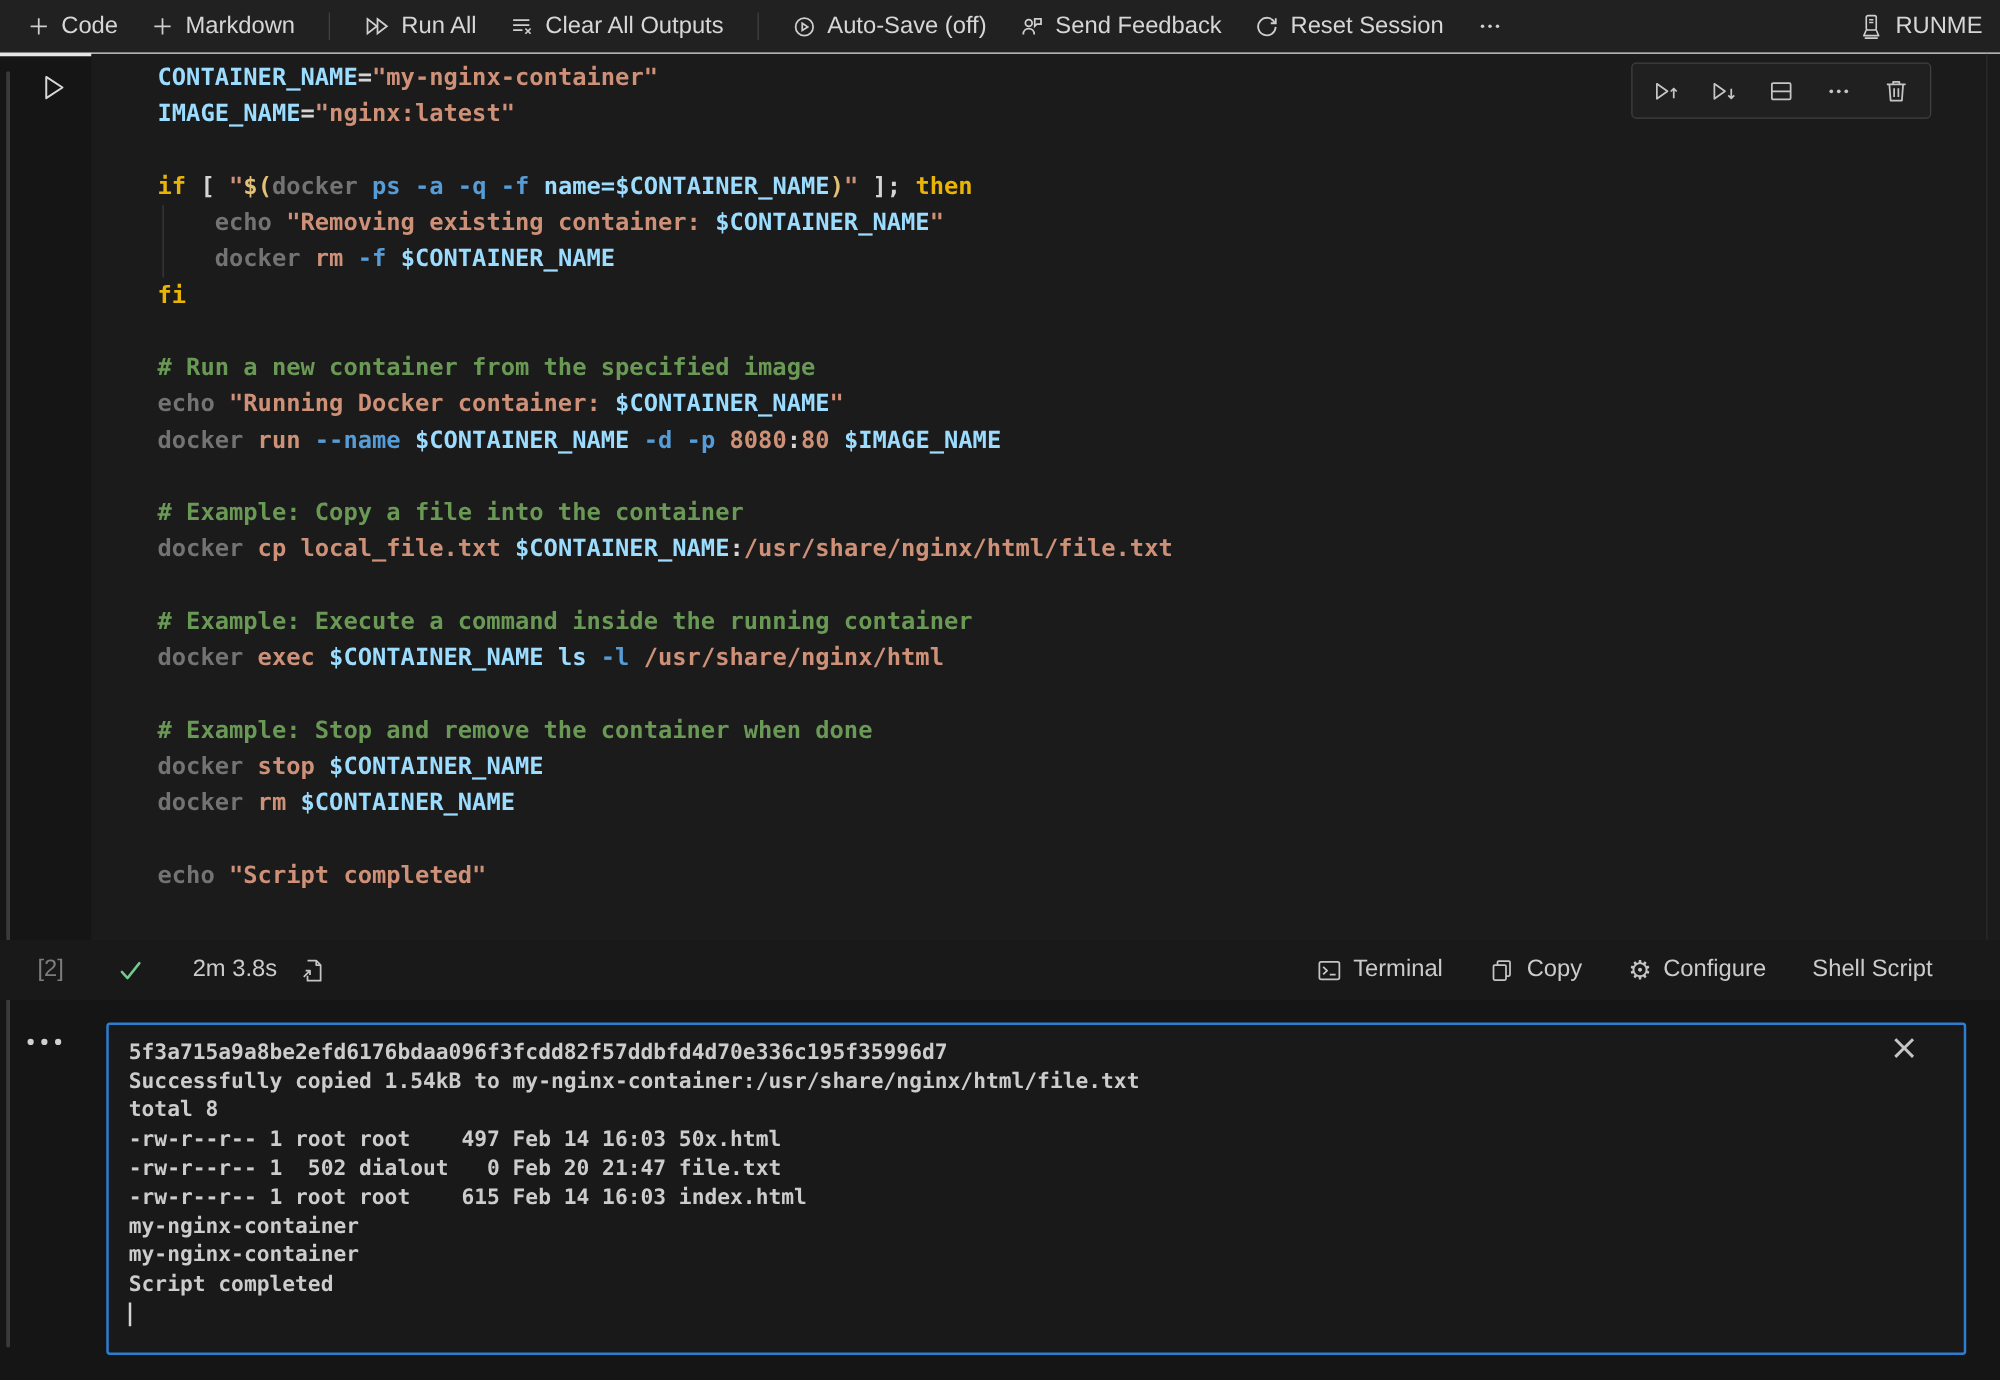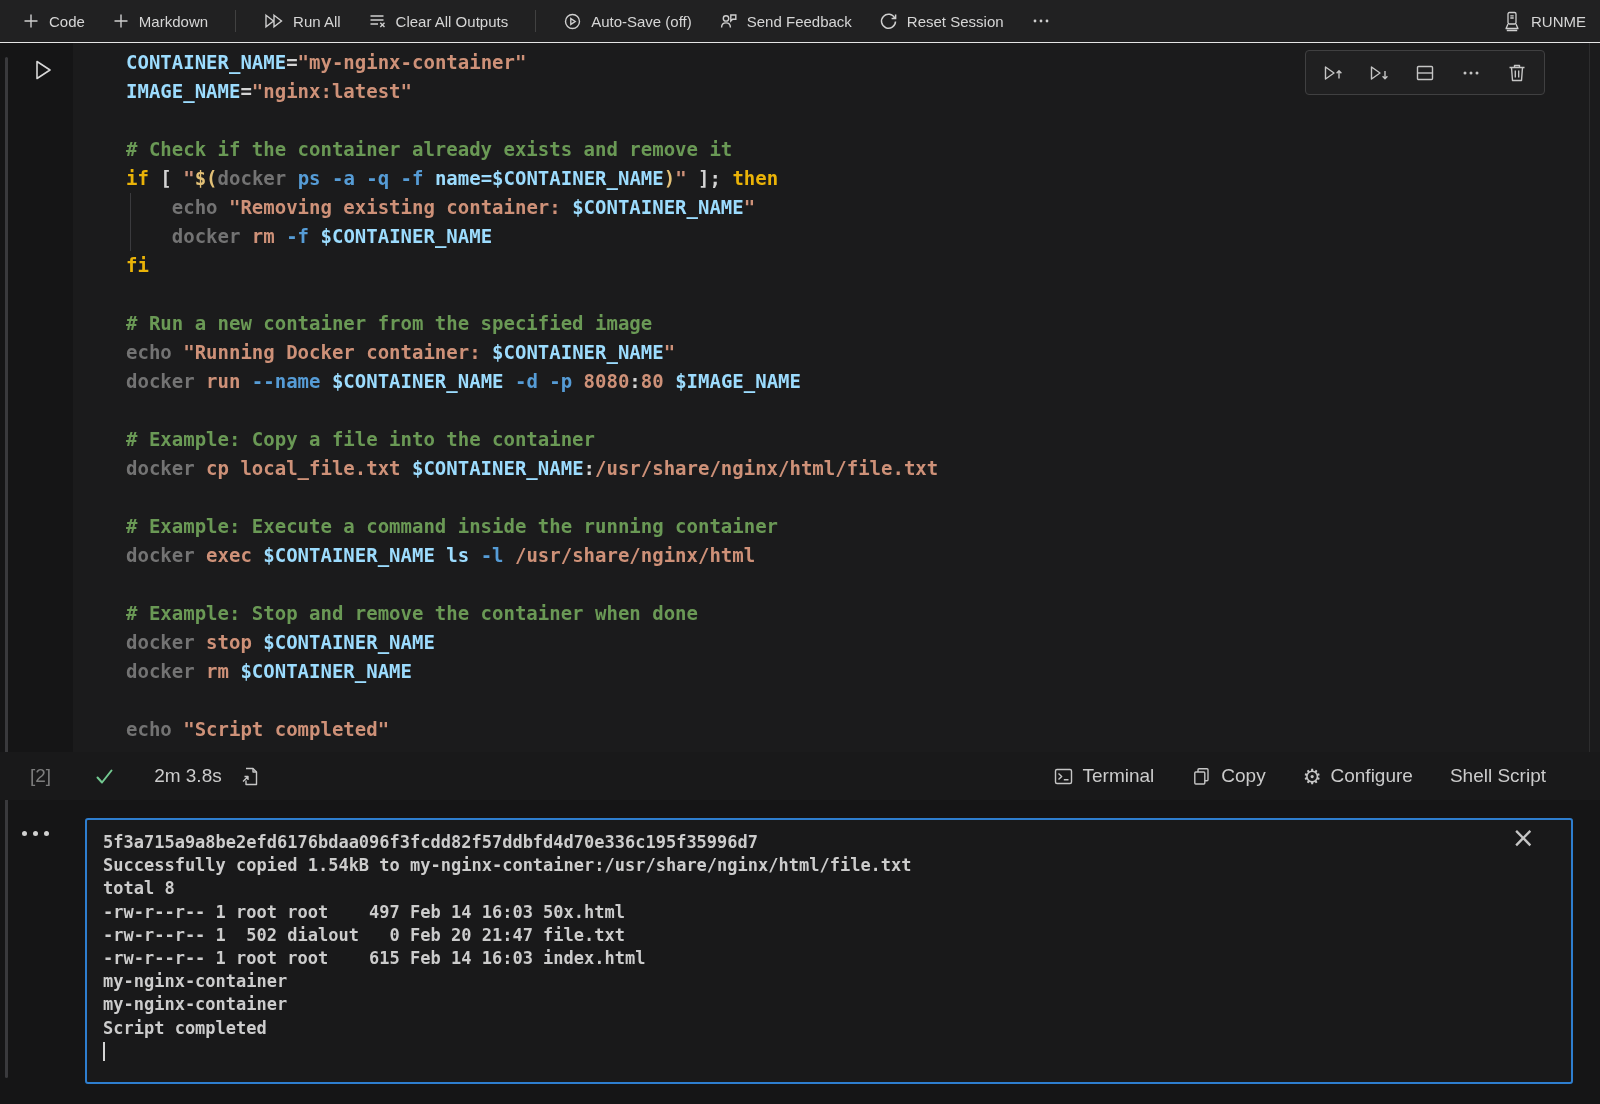--- a/index.html
+++ b/index.html
@@ -1,22 +1,22 @@
 <!DOCTYPE html>
 <html><head>
 <meta charset="utf-8">
 <style>
   html,body{margin:0;padding:0;background:#0e0e0e;}
   .app{position:relative;width:1600px;height:1104px;background:#151516;overflow:hidden;
        font-family:"Liberation Sans",sans-serif;-webkit-font-smoothing:antialiased;}
 
   
   .toolbar{position:absolute;left:0;top:0;right:0;height:42px;background:#212122;
-           border-bottom:1px solid #e5e5e5;display:flex;align-items:center;
-           padding:0 14px 0 22px;gap:27px;color:#d6d6d6;font-size:15px;white-space:nowrap;overflow:hidden;}
+           border-bottom:3px solid #e5e5e5;display:flex;align-items:center;
+           padding:0 14px 0 22px;gap:27px;color:#d6d6d6;font-size:19px;white-space:nowrap;overflow:hidden;}
   .tb-item{display:flex;align-items:center;gap:9px;cursor:pointer;}
   .tb-sep{width:1px;height:22px;background:#414141;flex:0 0 1px;}
   .tb-spacer{flex:1;}
   .icon{display:inline-flex;align-items:center;justify-content:center;}
   .icon svg{display:block;}
 
   
   .focus-bar{position:absolute;left:5px;top:57px;width:3px;height:1021px;background:#3a3a3d;border-radius:2px;}
   .run-cell{position:absolute;left:29px;top:56px;width:28px;height:28px;cursor:pointer;}
   .editor{position:absolute;left:73px;top:43px;width:1527px;height:709px;background:#1b1b1c;}
@@ -150,21 +150,20 @@
     <svg width="28" height="28" viewBox="0 0 28 28" stroke="#d7d7d7" stroke-width="1.6" fill="none" stroke-linejoin="round">
         <path d="M8 5.5L21 14L8 22.5z"></path>
       </svg>
   </div>
 
   <div class="editor">
     <div class="code-lines">
         <div class="code-line"><span class="tok-v">CONTAINER_NAME</span><span class="tok-o">=</span><span class="tok-s">"my-nginx-container"</span></div>
         <div class="code-line"><span class="tok-v">IMAGE_NAME</span><span class="tok-o">=</span><span class="tok-s">"nginx:latest"</span></div>
         <div class="code-line"></div>
-        <div class="code-line"><span class="tok-c"># Check if the container already exists and remove it</span></div>
         <div class="code-line"><span class="tok-k">if</span><span class="tok-o"> [ </span><span class="tok-s">"</span><span class="tok-g">$(</span><span class="tok-f">docker </span><span class="tok-b">ps -a -q -f </span><span class="tok-v">name=$CONTAINER_NAME</span><span class="tok-g">)</span><span class="tok-s">"</span><span class="tok-o"> ]; </span><span class="tok-k">then</span></div>
         <div class="code-line guided"><span class="tok-o">    </span><span class="tok-f">echo </span><span class="tok-s">"Removing existing container: </span><span class="tok-v">$CONTAINER_NAME</span><span class="tok-s">"</span></div>
         <div class="code-line guided"><span class="tok-o">    </span><span class="tok-f">docker </span><span class="tok-s">rm </span><span class="tok-b">-f </span><span class="tok-v">$CONTAINER_NAME</span></div>
         <div class="code-line"><span class="tok-k">fi</span></div>
         <div class="code-line"></div>
         <div class="code-line"><span class="tok-c"># Run a new container from the specified image</span></div>
         <div class="code-line"><span class="tok-f">echo </span><span class="tok-s">"Running Docker container: </span><span class="tok-v">$CONTAINER_NAME</span><span class="tok-s">"</span></div>
         <div class="code-line"><span class="tok-f">docker </span><span class="tok-s">run </span><span class="tok-b">--name </span><span class="tok-v">$CONTAINER_NAME </span><span class="tok-b">-d -p </span><span class="tok-s">8080</span><span class="tok-o">:</span><span class="tok-s">80 </span><span class="tok-v">$IMAGE_NAME</span></div>
         <div class="code-line"></div>
         <div class="code-line"><span class="tok-c"># Example: Copy a file into the container</span></div>

